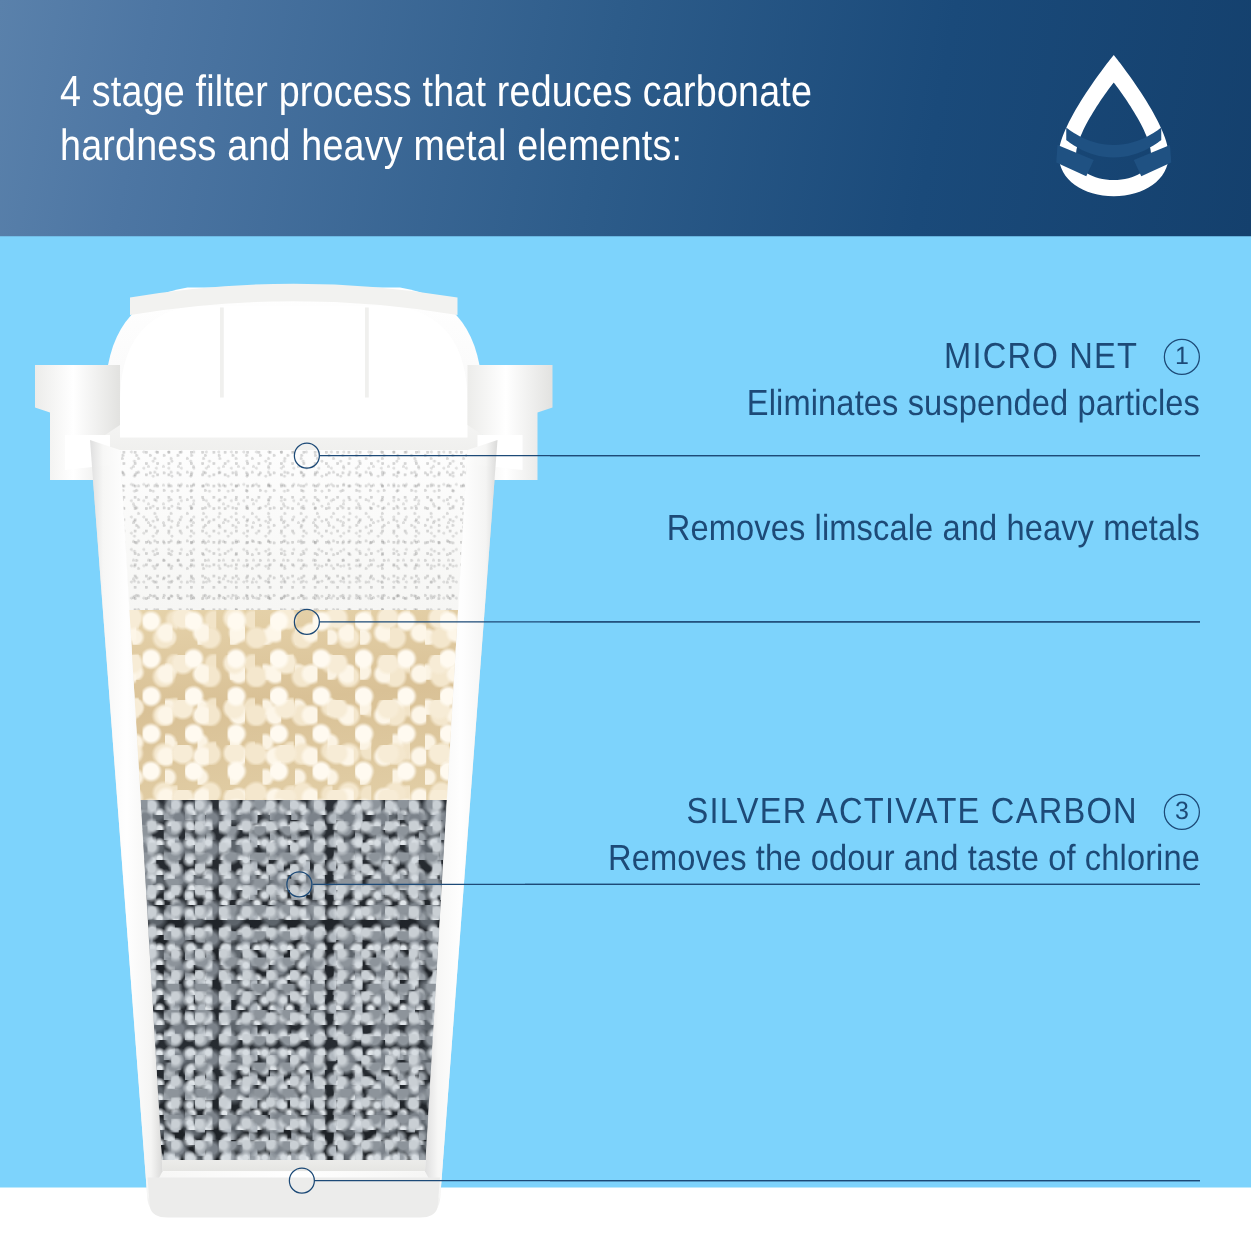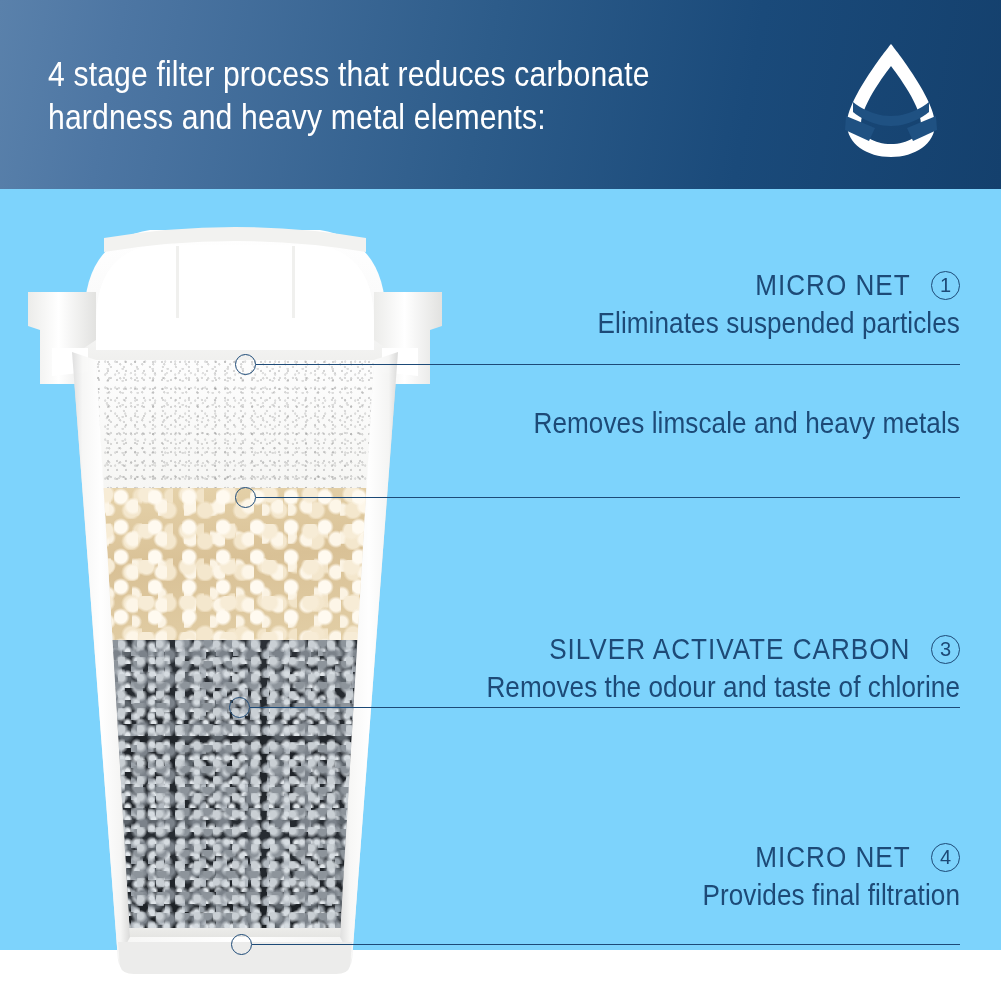--- a/index.html
+++ b/index.html
@@ -298,22 +298,15 @@
 
   <div class="stage" style="top:612px;margin-top:20px;">
     <div>
       <span class="stage-title">SILVER ACTIVATE CARBON</span>
       <span class="stage-badge">3</span>
     </div>
     <div class="stage-sub">Removes the odour and taste of chlorine</div>
   </div>
   <div class="stage-rule" style="top:707px; width:540px;"></div>
 
-  <div class="stage" style="top:840px;">
-    <div>
-      <span class="stage-title">MICRO NET</span>
-      <span class="stage-badge">4</span>
-    </div>
-    <div class="stage-sub">Provides final filtration</div>
-  </div>
   <div class="stage-rule" style="top:944px; width:520px;"></div>
 
 </div>
 
 </body></html>

